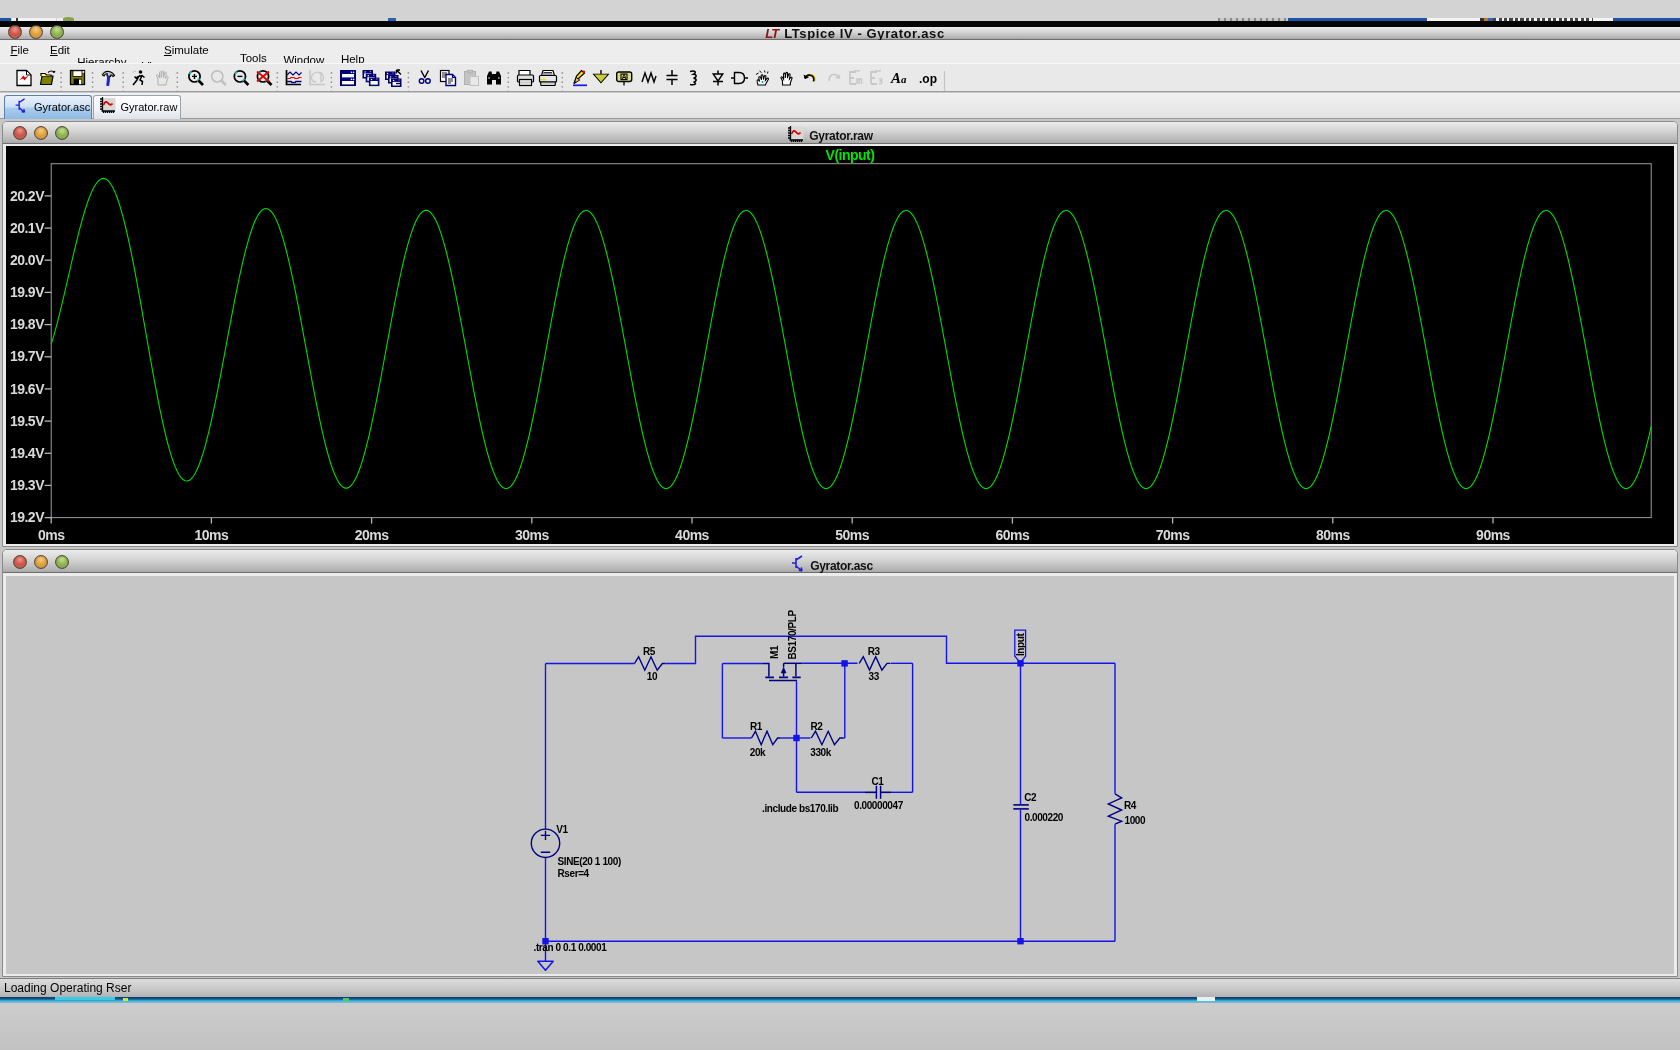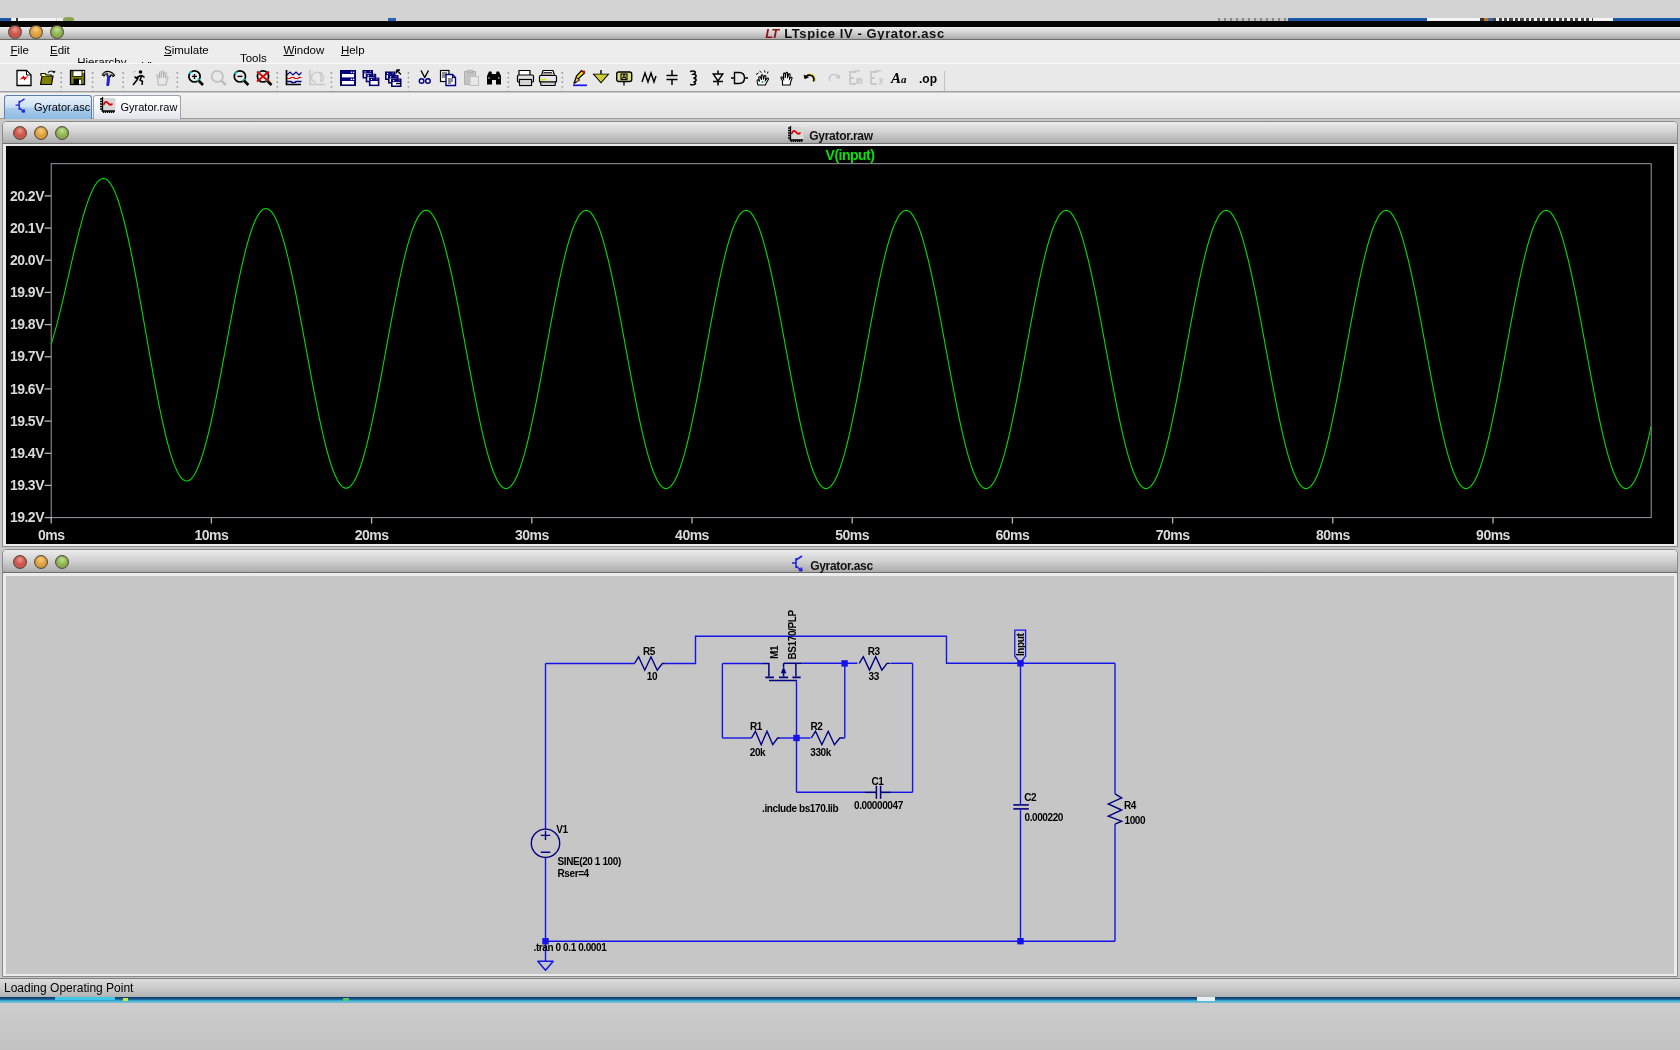--- a/index.html
+++ b/index.html
@@ -37,22 +37,22 @@
 <div style="position:absolute;left:50.0px;top:25.0px;width:13.6px;height:13.6px;border-radius:50%;background:radial-gradient(circle at 50% 30%, #c2dd9a 0%, #8fba50 45%, #6f9634 85%);box-shadow:inset 0 0 1px rgba(60,30,0,.8), inset 0 -1px 2px rgba(255,255,255,.35);border:1px solid #5a4a3a;box-sizing:border-box;"></div>
 <div class="abs mtext" style="left:15px;top:26.5px;width:1680px;height:13px;line-height:13px">
   <span style="color:#8c1418;font-style:italic;font-weight:bold;font-size:13px;letter-spacing:-1px;margin-right:6px">LT</span>LTspice IV - Gyrator.asc</div>
 <div class="abs" style="left:0;top:39.5px;width:1680px;height:23px;background:#ededed;font-size:11.5px;color:#000">
     <span style="position:absolute;left:10.4px;top:4px"><u>F</u>ile</span>
     <span style="position:absolute;left:50px;top:4px"><u>E</u>dit</span>
     <span style="position:absolute;left:77.2px;top:16px">H<u>i</u>erarchy</span>
     <span style="position:absolute;left:141.8px;top:20px"><u>V</u>iew</span>
     <span style="position:absolute;left:164px;top:4px"><u>S</u>imulate</span>
     <span style="position:absolute;left:239.9px;top:12px"><u>T</u>ools</span>
-    <span style="position:absolute;left:283.4px;top:4px"><u>W</u>indow</span>
-    <span style="position:absolute;left:340.9px;top:4px"><u>H</u>elp</span>
+    <span style="position:absolute;left:283.4px;top:14px"><u>W</u>indow</span>
+    <span style="position:absolute;left:340.9px;top:13px"><u>H</u>elp</span>
   </div>
 <div class="abs" style="left:0;top:62.5px;width:1680px;height:29.5px;background:#e9e9e9;border-top:1px solid #f8f8f8;border-bottom:1px solid #9f9f9f">
 <svg width="1680" height="28" style="position:absolute;left:0;top:0">
       <g transform="translate(16.5,6)">
         <path d="M0.5 0.5H10L14.5 5V15.5H0.5Z" fill="#fff" stroke="#000" stroke-width="1.3"></path>
         <path d="M10 0.5L14.5 5H10Z" fill="#fff" stroke="#000" stroke-width="1"></path>
         <path d="M3 10L7 5.5L8.5 7.5L12 5.5L8 10.5L6.5 8.5Z" fill="#e00000"></path>
       </g>
 <g transform="translate(40,6)">
         <path d="M0.5 14.5L2 6H13L11.5 14.5Z" fill="#808000" stroke="#000" stroke-width="1.2"></path>
@@ -463,19 +463,19 @@
 <text x="1124.5" y="823.8" text-anchor="start" class="sl">1000</text>
 <text x="556.3" y="832.8" text-anchor="start" class="sl">V1</text>
 <text x="557.5" y="865" text-anchor="start" class="sl">SINE(20 1 100)</text>
 <text x="557.5" y="876.5" text-anchor="start" class="sl">Rser=4</text>
 <text x="533.5" y="950.8" text-anchor="start" class="sl">.tran 0 0.1 0.0001</text>
 <text x="777.8" y="659" class="sl" transform="rotate(-90 777.8 659)">M1</text>
 <text x="795.8" y="659.5" class="sl" transform="rotate(-90 795.8 659.5)">BS170/PLP</text>
 <text x="1023.9" y="656" class="sl" transform="rotate(-90 1023.9 656)">Input</text>
   </svg>
 
-<div class="abs" style="left:0;top:977.5px;width:1680px;height:19.5px;background:linear-gradient(#dcdcdc,#c9c9c9 55%,#b2b2b2);border-top:1px solid #7e7e7e;font-size:12px;color:#000;line-height:19px;padding-left:4px">Loading Operating Point</div>
+<div class="abs" style="left:0;top:977.5px;width:1680px;height:19.5px;background:linear-gradient(#dcdcdc,#c9c9c9 55%,#b2b2b2);border-top:1px solid #7e7e7e;font-size:12px;color:#000;line-height:19px;padding-left:4px">Loading Operating Rser</div>
 <div class="abs" style="left:0;top:997px;width:1680px;height:6px;background:linear-gradient(#0c3a66 0%,#16538c 35%,#2d9cc8 55%,#45c0e0 70%,#8fb4c8 100%)"></div>
 <div class="abs" style="left:55px;top:997px;width:60px;height:2.5px;background:#3ec8e8"></div>
 <div class="abs" style="left:123px;top:998px;width:5px;height:2.5px;background:#cce840"></div>
 <div class="abs" style="left:343px;top:998px;width:6px;height:2.5px;background:#58c860"></div>
 <div class="abs" style="left:1197px;top:997px;width:18px;height:4px;background:#e8f0f4"></div>
 <div class="abs" style="left:0;top:1003px;width:1680px;height:47px;background:linear-gradient(#cdcdcd,#c2c2c2)"></div>
 
 </body></html>

